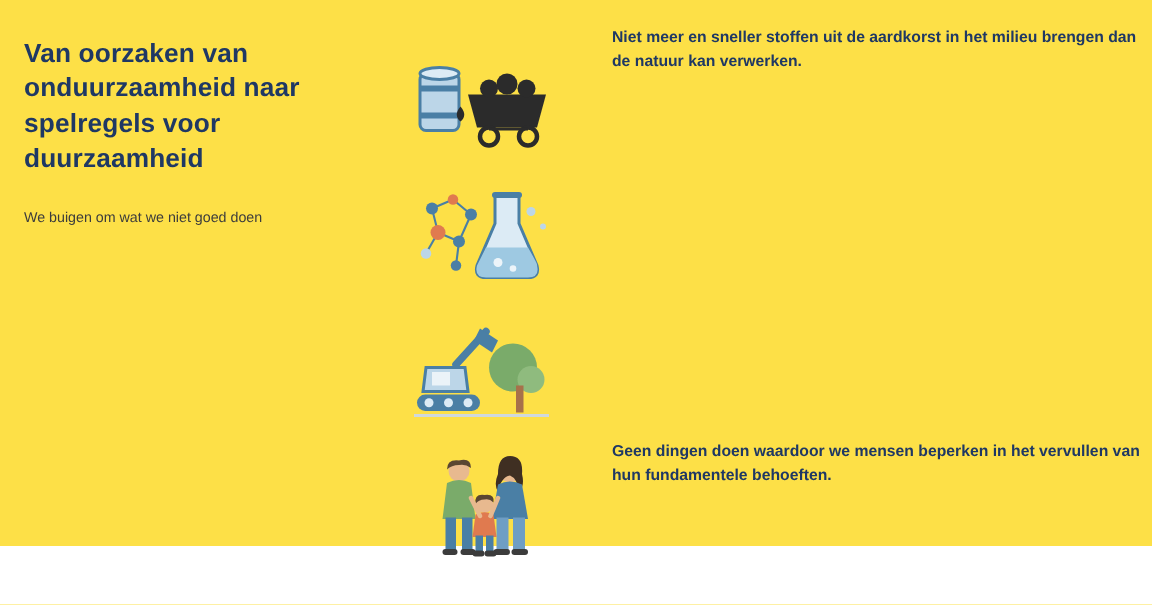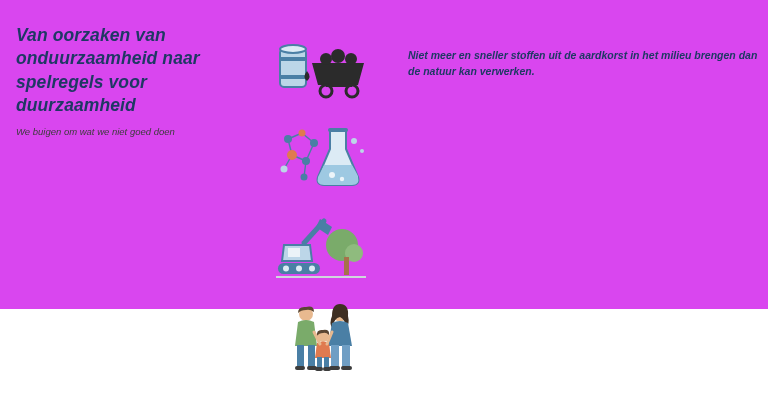--- a/index.html
+++ b/index.html
@@ -9,53 +9,51 @@
   body {
     width: 768px;
     height: 403px;
     background: #ffffff;
     font-family: "Liberation Sans", sans-serif;
     overflow: hidden;
   }
   .slide {
     position: relative;
     width: 768px;
-    height: 309px;
-    background: #d946ef;
-    font-style: italic;
+    height: 364px;
+    background: #fde047;
   }
   .left-col {
     position: absolute;
     left: 16px;
     top: 24px;
     width: 210px;
   }
   .title {
     font-size: 17.5px;
     line-height: 1.33;
     font-weight: bold;
     color: #1f3864;
     letter-spacing: 0.1px;
     margin: 0;
   }
   .subtitle {
-    margin-top: 8px;
+    margin-top: 22px;
     font-size: 9.5px;
     color: #3c3c3c;
     line-height: 1.4;
   }
   .rows {
     position: absolute;
     left: 262px;
     top: 18px;
     width: 500px;
   }
   .row {
     display: flex;
-    align-items: center;
     height: 92px;
   }
   .icon-cell {
     width: 120px;
     min-width: 120px;
     height: 92px;
     display: flex;
     align-items: center;
     justify-content: center;
   }
@@ -187,16 +185,17 @@
           <path d="M43 43 q6 -3 12 0 l2 15 l-16 0 z" fill="#e07a4f"></path>
           <rect x="43" y="57" width="5" height="11" fill="#4a7fa5"></rect>
           <rect x="50" y="57" width="5" height="11" fill="#4a7fa5"></rect>
           <rect x="41" y="67" width="8" height="4" rx="2" fill="#3c3c3c"></rect>
           <rect x="49" y="67" width="8" height="4" rx="2" fill="#3c3c3c"></rect>
 
           <line x1="40" y1="32" x2="46" y2="44" stroke="#e8b98f" stroke-width="3" stroke-linecap="round"></line>
           <line x1="58" y1="32" x2="53" y2="44" stroke="#e8b98f" stroke-width="3" stroke-linecap="round"></line>
         </svg>
       </div>
+      <div class="text-cell">Geen dingen doen waardoor we mensen beperken in het vervullen van hun fundamentele behoeften.</div>
     </div>
 
   </div>
 </div>
 
 </body></html>

